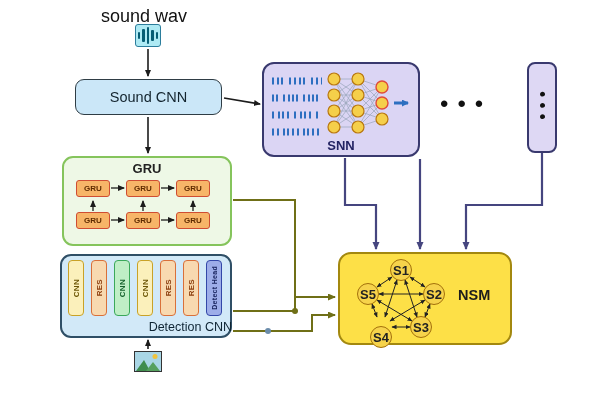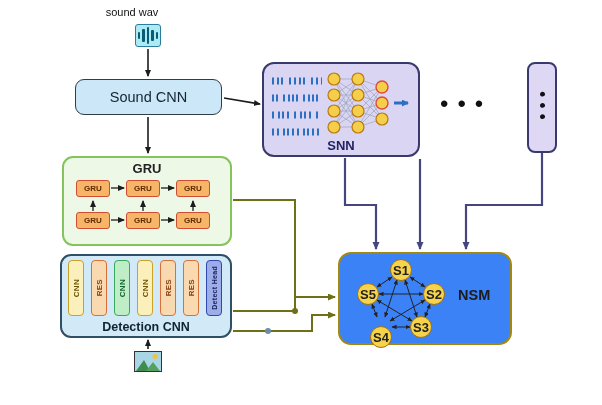--- a/index.html
+++ b/index.html
@@ -3,21 +3,21 @@
 <meta charset="utf-8">
 <style>
   * { margin:0; padding:0; box-sizing:border-box; }
   body { font-family:"Liberation Sans", sans-serif; background:#fff; }
   .stage { position:relative; width:602px; height:405px; background:#fff; overflow:hidden; }
   .wires { position:absolute; left:0; top:0; z-index:3; pointer-events:none; }
 
   .box { position:absolute; z-index:1; }
   .lbl { position:absolute; z-index:2; color:#111; }
 
-  .sound-wav-label { left:84px; top:6px; width:96px; text-align:center; font-size:11px; }
+  .sound-wav-label { left:96px; top:6px; width:96px; text-align:center; font-size:18px; }
   .sound-icon { position:absolute; left:135px; top:24px; width:26px; height:23px; z-index:2;
     background:#aeeaf4; border:1.5px solid #2b7d9c; border-radius:3px;
     display:flex; align-items:center; justify-content:center; gap:2px; }
   .sbar { width:2.5px; background:#065d74; border-radius:1px; }
 
   .sound-cnn { left:75px; top:79px; width:147px; height:36px; background:#cbe7f8;
     border:1.5px solid #2f3d45; border-radius:9px; display:flex; align-items:center; justify-content:center;
     font-size:14.5px; color:#13242e; }
 
   .snn-box { left:262px; top:62px; width:158px; height:95px; background:#dbd5f4;
@@ -36,36 +36,36 @@
   .gru-title { position:absolute; left:0; right:0; top:3px; text-align:center;
     font-size:13px; font-weight:600; color:#222; }
   .gcell { position:absolute; width:34px; height:17px; background:#f7b568; border:1.2px solid #cf4d33;
     border-radius:3px; display:flex; align-items:center; justify-content:center;
     font-size:8px; font-weight:bold; color:#5f2b00; z-index:2; }
   .g0{left:76px; top:180px} .g1{left:126px; top:180px} .g2{left:176px; top:180px}
   .g3{left:76px; top:212px} .g4{left:126px; top:212px} .g5{left:176px; top:212px}
 
   .det-box { left:60px; top:254px; width:172px; height:84px; background:#d2e9f8;
     border:2px solid #2f4f66; border-radius:11px; }
-  .det-title { position:absolute; left:60px; top:320px; width:172px; text-align:center;
-    font-size:12.5px; font-weight:700; color:#0e2433; z-index:2; }
+  .det-title { position:absolute; left:60px; top:320px; width:172px; text-align:right;
+    font-size:12.5px; font-weight:400; color:#0e2433; z-index:2; }
   .bar { position:absolute; top:260px; width:16px; height:56px; z-index:2; border-radius:4px;
     display:flex; align-items:center; justify-content:center; }
   .bar span { writing-mode:vertical-rl; transform:rotate(180deg); font-size:8px; font-weight:bold; letter-spacing:0.3px; }
   .cnnY { background:#fbf0bb; border:1.2px solid #c9a227; color:#6b5504; }
   .res  { background:#f8d9b0; border:1.2px solid #d9703a; color:#8a3d0d; }
   .cnnG { background:#bfeec6; border:1.2px solid #3aa85a; color:#14602c; }
   .head { background:#9dade9; border:1.2px solid #3347a8; color:#16215c; }
   .head span { font-size:7px; }
   .b0{left:68px}.b1{left:91px}.b2{left:114px}.b3{left:137px}.b4{left:160px}.b5{left:183px}.b6{left:206px}
 
   .rgb-icon { position:absolute; left:134px; top:351px; width:28px; height:21px; z-index:2; }
   .rgb-label { left:96px; top:375px; width:104px; text-align:center; font-size:12.5px; }
 
-  .nsm-box { left:338px; top:252px; width:174px; height:93px; background:#3b82f6;
+  .nsm-box { left:338px; top:252px; width:174px; height:93px; background:#fde047;
     border:2px solid #a3880f; border-radius:13px; }
   .nsm-title { position:absolute; left:118px; top:33px; font-size:14.5px; font-weight:bold; color:#1c1c1c; }
   .nsm-node { position:absolute; width:22px; height:22px; border-radius:50%; background:#f6d34b;
     border:1.5px solid #a3700b; display:flex; align-items:center; justify-content:center;
     font-size:13px; font-weight:bold; color:#222; z-index:4; }
   .n1{left:390px; top:259px} .n2{left:423px; top:283px} .n3{left:410px; top:316px}
   .n4{left:370px; top:326px} .n5{left:357px; top:283px}
 </style>
 </head>
 <body>

